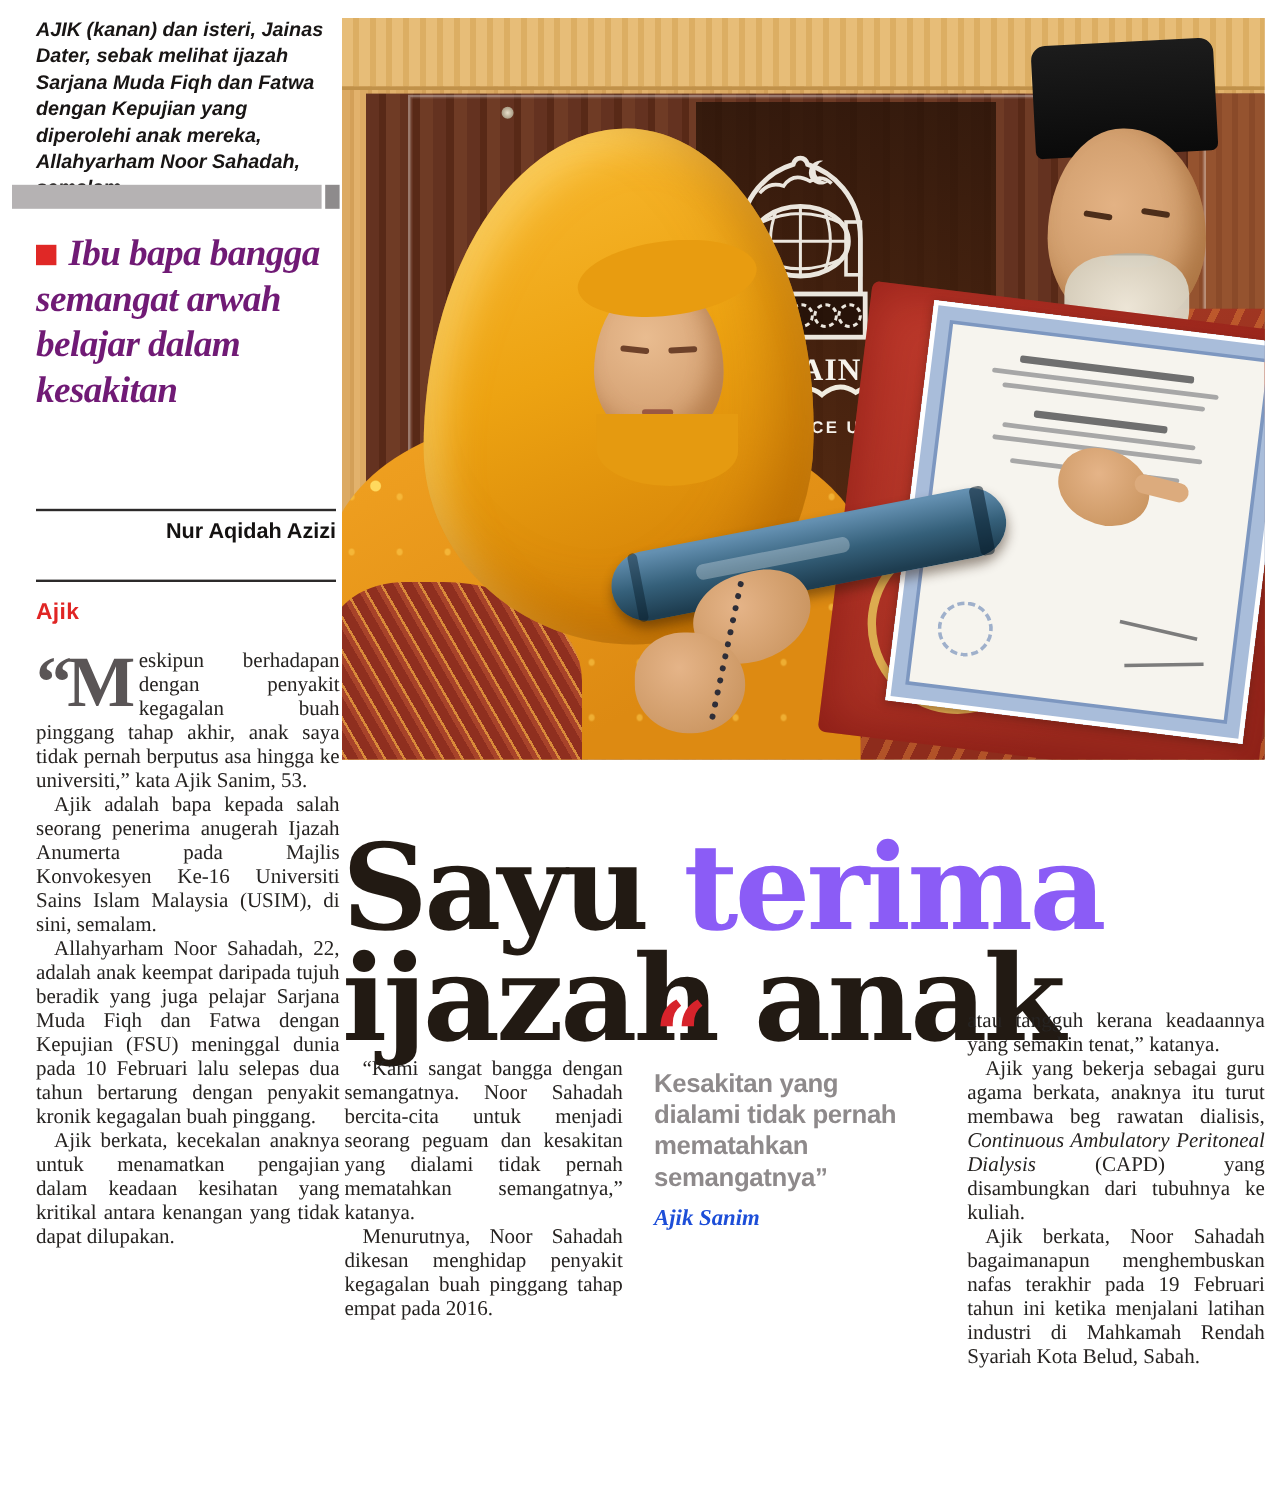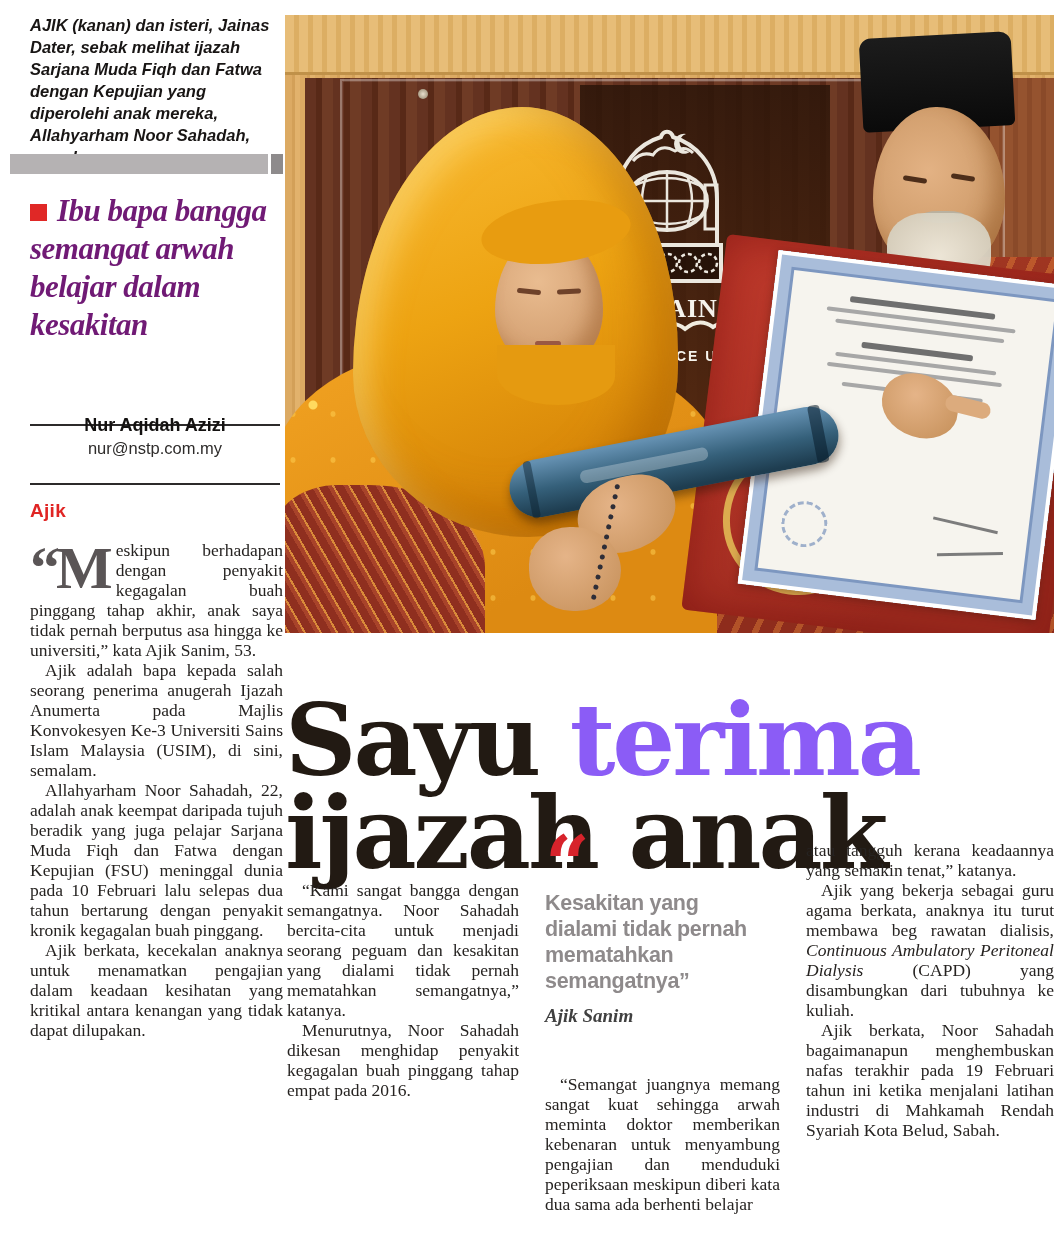--- a/index.html
+++ b/index.html
@@ -12,21 +12,21 @@
            font:bold italic 16.5px/22px "Liberation Sans",sans-serif;color:#181514;}
   .gray-bar{position:absolute;left:10px;top:154px;width:258px;height:20px;background:#b5b2b3;}
   .gray-bar-cap{position:absolute;left:271px;top:154px;width:12px;height:20px;background:#8e8b8c;}
 
   .side-headline{position:absolute;left:30px;top:192px;width:252px;
                  font:bold italic 31px/38px "Liberation Serif",serif;color:#701a75;letter-spacing:-0.5px;}
   .red-square{display:inline-block;width:17px;height:17px;background:#e02826;margin-right:10px;}
 
   .rule{position:absolute;left:30px;width:250px;height:2px;background:#2c2a2a;}
   .rule1{top:424px;} .rule2{top:483px;}
-  .byline{position:absolute;left:30px;top:414px;width:250px;text-align:center;}
+  .byline{position:absolute;left:30px;top:431px;width:250px;text-align:right;}
   .byline-name{font:bold 18px/23px "Liberation Sans",sans-serif;color:#141211;}
   .byline-email{font:16.5px/22px "Liberation Sans",sans-serif;color:#2e2c2b;}
   .dateline{position:absolute;left:30px;top:500px;
             font:bold 19px/22px "Liberation Sans",sans-serif;color:#e02524;letter-spacing:.3px;}
 
   .side-body{position:absolute;left:30px;top:540px;width:253px;}
   .side-body p, .col p{font:17.5px/20px "Liberation Serif",serif;color:#262321;
         text-align:justify;margin:0;}
   .side-body p.ind, .col p.ind{text-indent:15px;}
   .dropcap{float:left;font:bold 60px/46px "Liberation Serif",serif;color:#5a5556;
@@ -149,46 +149,45 @@
   
   .cols{position:absolute;left:287px;top:840px;width:767px;display:flex;gap:26px;}
   .col1{width:232px;flex:none;margin-top:40px;}
   .col2{width:235px;flex:none;}
   .col3{width:248px;flex:none;}
   .col p + p{margin-top:0;}
   .pq{margin:4px 0 46px 0;width:215px;}
   .pq-mark{font-family:"DejaVu Serif",serif;font-weight:bold;font-size:78px;line-height:.55;
      height:46px;color:#d7232b;letter-spacing:-6px;}
   .pq-text{font:bold 21.5px/26px "Liberation Sans",sans-serif;color:#8e8a8b;letter-spacing:-0.3px;}
-  .pq-attr{font:bold italic 19px/24px "Liberation Serif",serif;color:#404040;margin-top:10px;}
+  .pq-attr{font:bold italic 19px/24px "Liberation Serif",serif;color:#1d4ed8;margin-top:10px;}
   .ital{font-style:italic;}
 </style>
 </head>
 <body>
 
 <div class="caption" data-name="photo-caption">AJIK (kanan) dan isteri, Jainas Dater, sebak melihat ijazah Sarjana Muda Fiqh dan Fatwa dengan Kepujian yang diperolehi anak mereka, Allahyarham Noor Sahadah, semalam.</div>
 <div class="gray-bar" data-name="divider-bar"></div>
 <div class="gray-bar-cap" data-name="divider-bar-cap"></div>
 
 <div class="side-headline" data-name="secondary-headline">
   <span class="red-square" data-name="red-square-bullet-icon"></span><span data-name="secondary-headline-text">Ibu bapa bangga semangat arwah belajar dalam kesakitan</span>
 </div>
 
 <div class="rule rule1" data-name="byline-rule-top"></div>
 <div class="byline" data-name="byline">
   <div class="byline-name" data-name="byline-author">Nur Aqidah Azizi</div>
-  <div class="byline-email" data-name="byline-email">nur@nstp.com.my</div>
 </div>
 <div class="rule rule2" data-name="byline-rule-bottom"></div>
 
 <div class="dateline" data-name="dateline">Ajik</div>
 
 <div class="side-body" data-name="left-article-body">
   <p data-name="paragraph"><span class="dropcap" data-name="drop-cap">“M</span><span data-name="paragraph-text">eskipun berhadapan dengan penyakit kegagalan buah pinggang tahap akhir, anak saya tidak pernah berputus asa hingga ke universiti,” kata Ajik Sanim, 53.</span></p>
-  <p class="ind" data-name="paragraph">Ajik adalah bapa kepada salah seorang penerima anugerah Ijazah Anumerta pada Majlis Konvokesyen Ke-3 Universiti Sains Islam Malaysia (USIM), di sini, semalam.</p>
+  <p class="ind" data-name="paragraph">Ajik adalah bapa kepada salah seorang penerima anugerah Ijazah Anumerta pada Majlis Konvokesyen Ke-16 Universiti Sains Islam Malaysia (USIM), di sini, semalam.</p>
   <p class="ind" data-name="paragraph">Allahyarham Noor Sahadah, 22, adalah anak keempat daripada tujuh beradik yang juga pelajar Sarjana Muda Fiqh dan Fatwa dengan Kepujian (FSU) meninggal dunia pada 10 Februari lalu selepas dua tahun bertarung dengan penyakit kronik kegagalan buah pinggang.</p>
   <p class="ind" data-name="paragraph">Ajik berkata, kecekalan anaknya untuk menamatkan pengajian dalam keadaan kesihatan yang kritikal antara kenangan yang tidak dapat dilupakan.</p>
 </div>
 
 <div class="photo" data-name="news-photo">
   <div class="wood-top" data-name="wood-panel-top"></div>
   <div class="wall" data-name="wood-wall"></div>
   <div class="wall-right" data-name="wood-wall-right"></div>
   <div class="wall-dark" data-name="wall-dark-panel"></div>
   <div class="glass" data-name="glass-panel"></div>
@@ -274,21 +273,20 @@
     <p class="ind" data-name="paragraph">“Kami sangat bangga dengan semangatnya. Noor Sahadah bercita-cita untuk menjadi seorang peguam dan kesakitan yang dialami tidak pernah mematahkan semangatnya,” katanya.</p>
     <p class="ind" data-name="paragraph">Menurutnya, Noor Sahadah dikesan menghidap penyakit kegagalan buah pinggang tahap empat pada 2016.</p>
   </div>
 
   <div class="col col2" data-name="column-2">
     <div class="pq" data-name="pull-quote">
       <div class="pq-mark" data-name="quote-marks-icon">“</div>
       <div class="pq-text" data-name="pull-quote-text">Kesakitan yang dialami tidak pernah mematahkan semangatnya”</div>
       <div class="pq-attr" data-name="pull-quote-attribution">Ajik Sanim</div>
     </div>
-    <p class="ind" data-name="paragraph">“Semangat juangnya memang sangat kuat sehingga arwah meminta doktor memberikan kebenaran untuk menyambung pengajian dan menduduki peperiksaan meskipun diberi kata dua sama ada berhenti belajar</p>
   </div>
 
   <div class="col col3" data-name="column-3">
     <p data-name="paragraph">atau tangguh kerana keadaannya yang semakin tenat,” katanya.</p>
     <p class="ind" data-name="paragraph"><span data-name="paragraph-text">Ajik yang bekerja sebagai guru agama berkata, anaknya itu turut membawa beg rawatan dialisis, </span><span class="ital" data-name="paragraph-italic-text">Continuous Ambulatory Peritoneal Dialysis</span><span data-name="paragraph-text"> (CAPD) yang disambungkan dari tubuhnya ke kuliah.</span></p>
     <p class="ind" data-name="paragraph">Ajik berkata, Noor Sahadah bagaimanapun menghembuskan nafas terakhir pada 19 Februari tahun ini ketika menjalani latihan industri di Mahkamah Rendah Syariah Kota Belud, Sabah.</p>
   </div>
 </div>
 
 </body></html>

